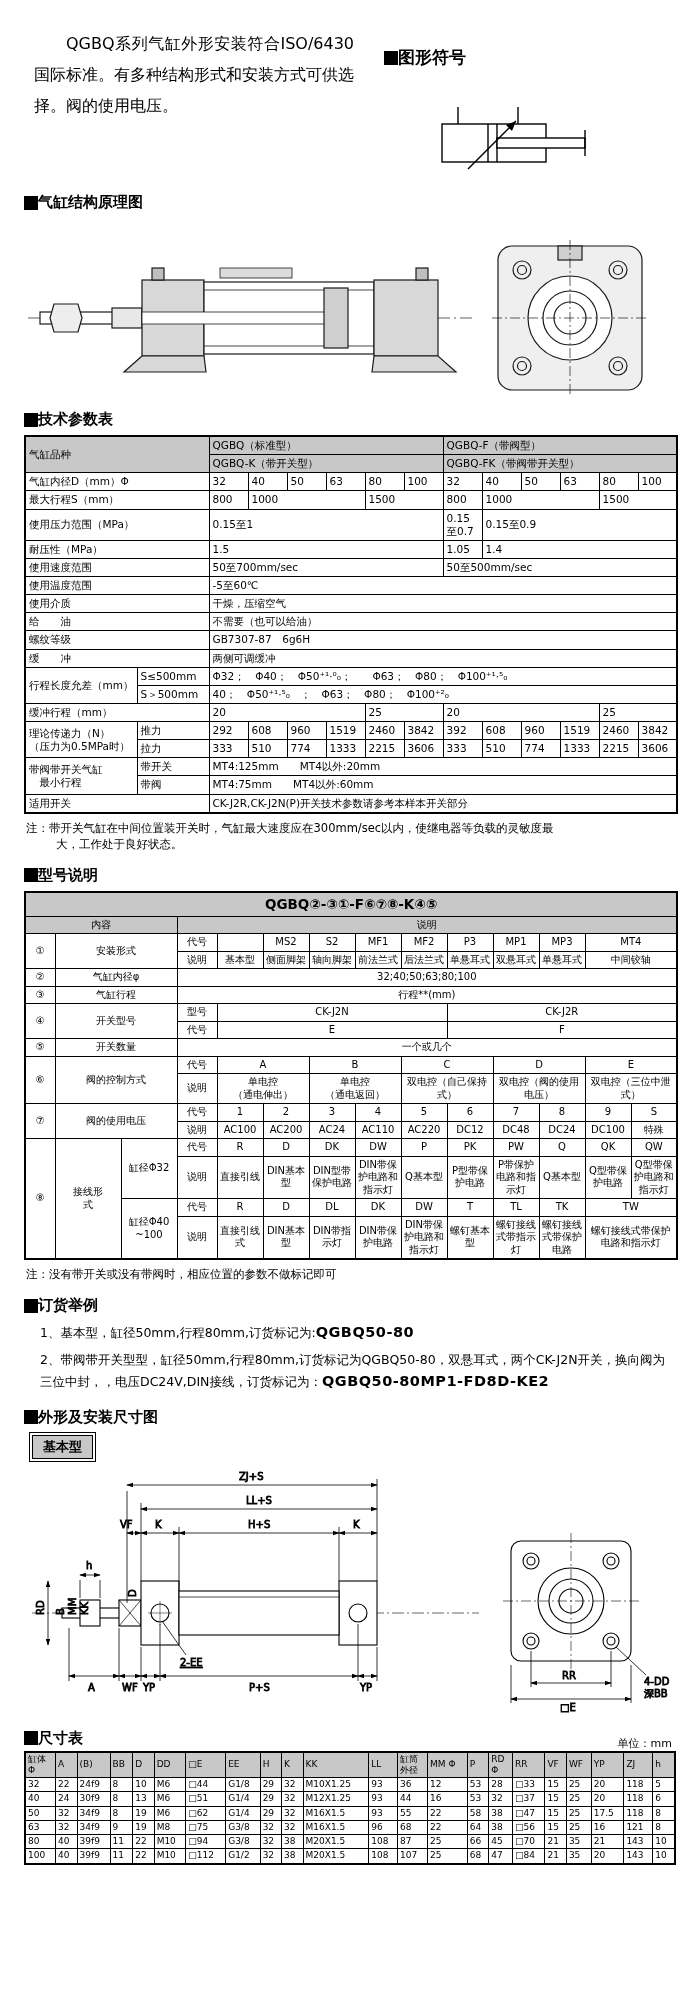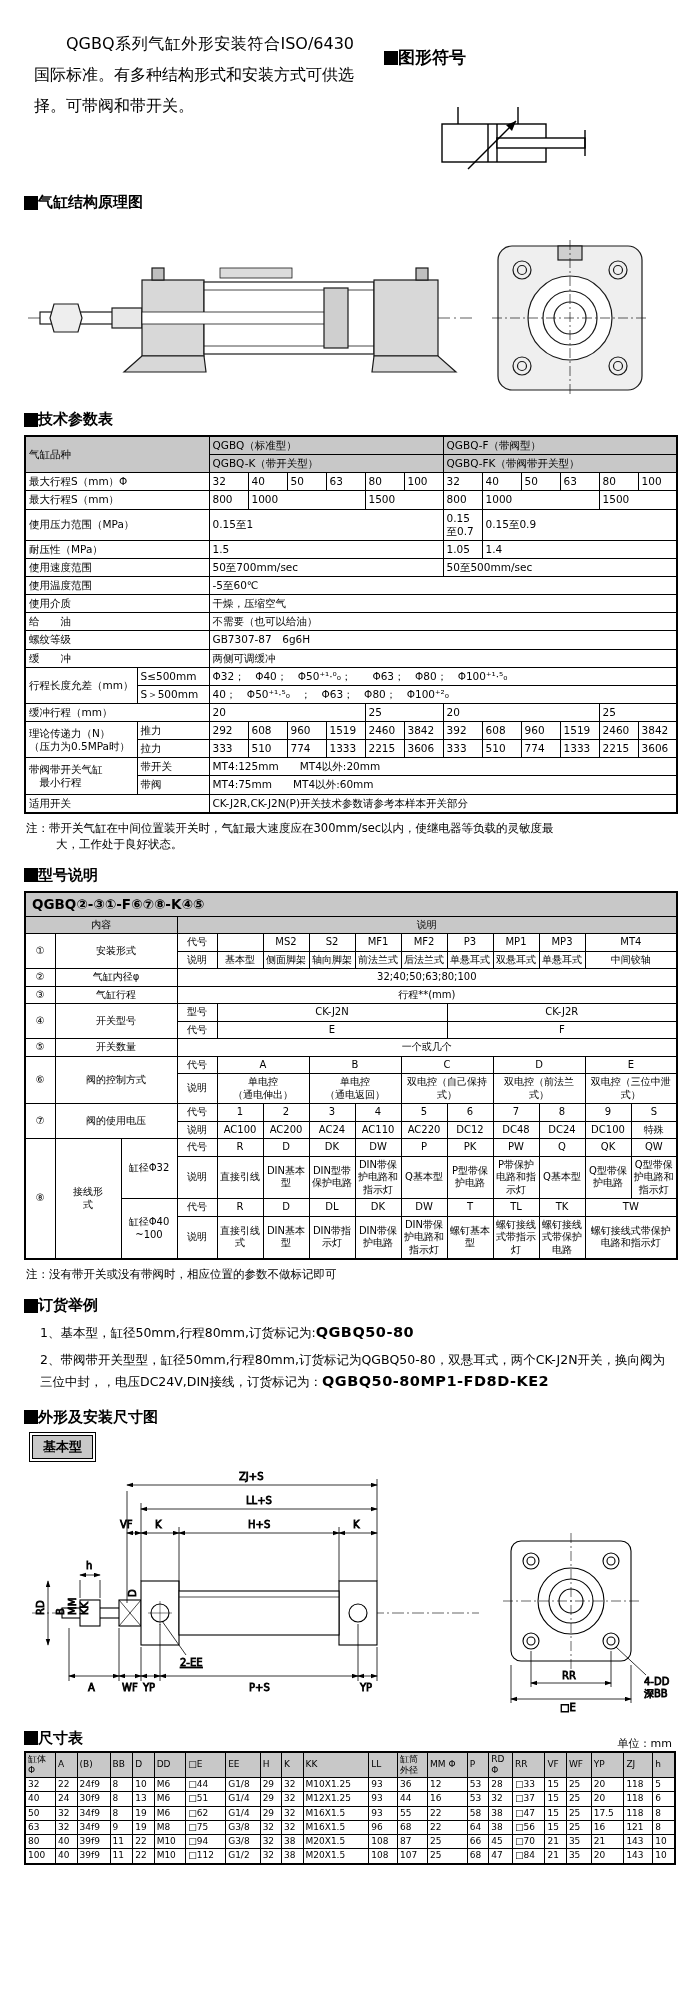--- a/index.html
+++ b/index.html
@@ -18,21 +18,21 @@
   
   table{border-collapse:collapse;width:100%;table-layout:fixed;}
   table.autow{table-layout:auto;}
   td{border:1px solid #000;padding:2px 3px;font-size:10.5px;line-height:1.25;
      vertical-align:middle;white-space:pre-line;word-wrap:break-word;}
   .tbl{border:2px solid #000;}
   .hd{background:#c8c8c8;}
   .tech td{text-align:left;}
   .model td{text-align:center;font-size:10px;padding:2px 1px;}
   .model td.formula{font-size:13.5px;font-weight:bold;padding:3px 6px;}
-  .model td.al,.tech td.al{text-align:left;}
+  .model td.al,.tech td.al{text-align:center;}
   .dim td{text-align:left;font-size:9px;padding:1px 2px;}
   .note{font-size:11.5px;margin:6px 0 0 2px;line-height:1.4;}
   .note .l2{margin-left:30px;}
   
   .order-item{font-size:12.5px;margin:6px 0 0 16px;line-height:1.6;}
   .order-code{font-weight:bold;font-size:14.5px;letter-spacing:.5px;}
   
   .variant{display:inline-block;background:#c8c8c8;border:1px solid #000;outline:1px solid #000;outline-offset:2px;
     font-size:13px;font-weight:bold;padding:2px 10px;margin:2px 0 4px 8px;}
   .dim-head{display:flex;justify-content:space-between;align-items:flex-end;}
@@ -41,21 +41,21 @@
   svg text{font-size:10px;fill:#000;font-family:"DejaVu Sans","Liberation Sans",sans-serif;}
   .drawing{margin:0 auto;}
 </style>
 </head>
 <body>
 
 <div class="page">
 
   
   <div class="intro">
-    <div class="intro-text">QGBQ系列气缸外形安装符合ISO/6430国际标准。有多种结构形式和安装方式可供选择。可带阀和带开关。</div>
+    <div class="intro-text">QGBQ系列气缸外形安装符合ISO/6430国际标准。有多种结构形式和安装方式可供选择。阀的使用电压。</div>
     <div class="intro-right">
       <div class="sec">
         <span class="sq"></span>
         <span>图形符号</span>
       </div>
       <div class="symbol-wrap">
         <svg width="190" height="82" viewBox="0 0 190 82">
           <g fill="none" stroke="#000" stroke-width="1.4">
             <line x1="40" y1="10" x2="40" y2="27"></line>
             <line x1="100" y1="10" x2="100" y2="27"></line>
@@ -135,21 +135,21 @@
         <tr>
           <td colspan="2" rowspan="2" class="hd">气缸品种</td>
           <td colspan="6" class="hd">QGBQ（标准型）</td>
           <td colspan="6" class="hd">QGBQ-F（带阀型）</td>
         </tr>
         <tr>
           <td colspan="6" class="hd">QGBQ-K（带开关型）</td>
           <td colspan="6" class="hd">QGBQ-FK（带阀带开关型）</td>
         </tr>
         <tr>
-          <td colspan="2">最大行程S（mm）Φ</td>
+          <td colspan="2">气缸内径D（mm）Φ</td>
           <td>32</td>
           <td>40</td>
           <td>50</td>
           <td>63</td>
           <td>80</td>
           <td>100</td>
           <td>32</td>
           <td>40</td>
           <td>50</td>
           <td>63</td>
@@ -356,21 +356,21 @@
           <td colspan="2">D</td>
           <td colspan="2">E</td>
         </tr>
         <tr>
           <td>说明</td>
           <td colspan="2">单电控
 （通电伸出）</td>
           <td colspan="2">单电控
 （通电返回）</td>
           <td colspan="2">双电控（自己保持式）</td>
-          <td colspan="2">双电控（前法兰式）</td>
+          <td colspan="2">双电控（阀的使用电压）</td>
           <td colspan="2">双电控（三位中泄式）</td>
         </tr>
         <tr>
           <td rowspan="2">⑦</td>
           <td colspan="2" rowspan="2">阀的使用电压</td>
           <td>代号</td>
           <td>1</td>
           <td>2</td>
           <td>3</td>
           <td>4</td>

